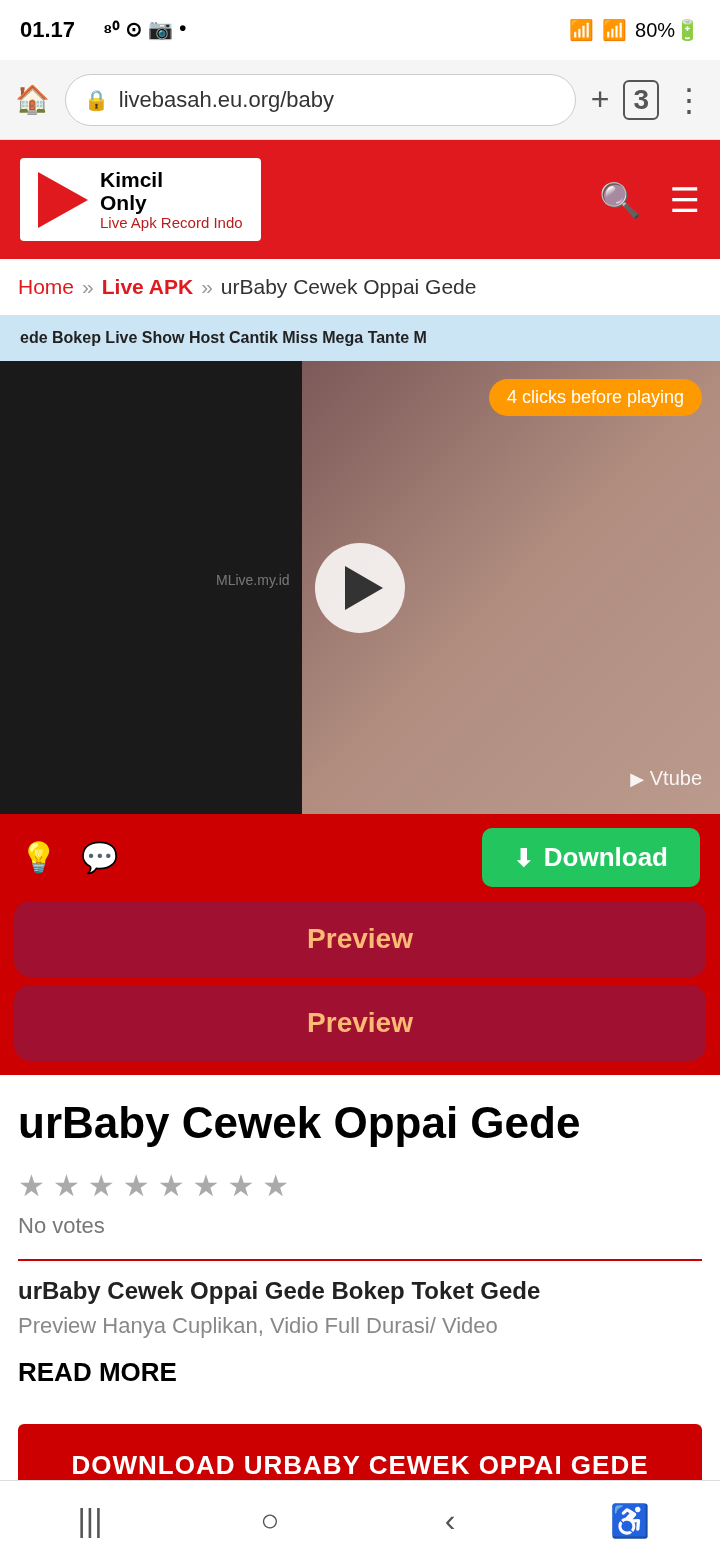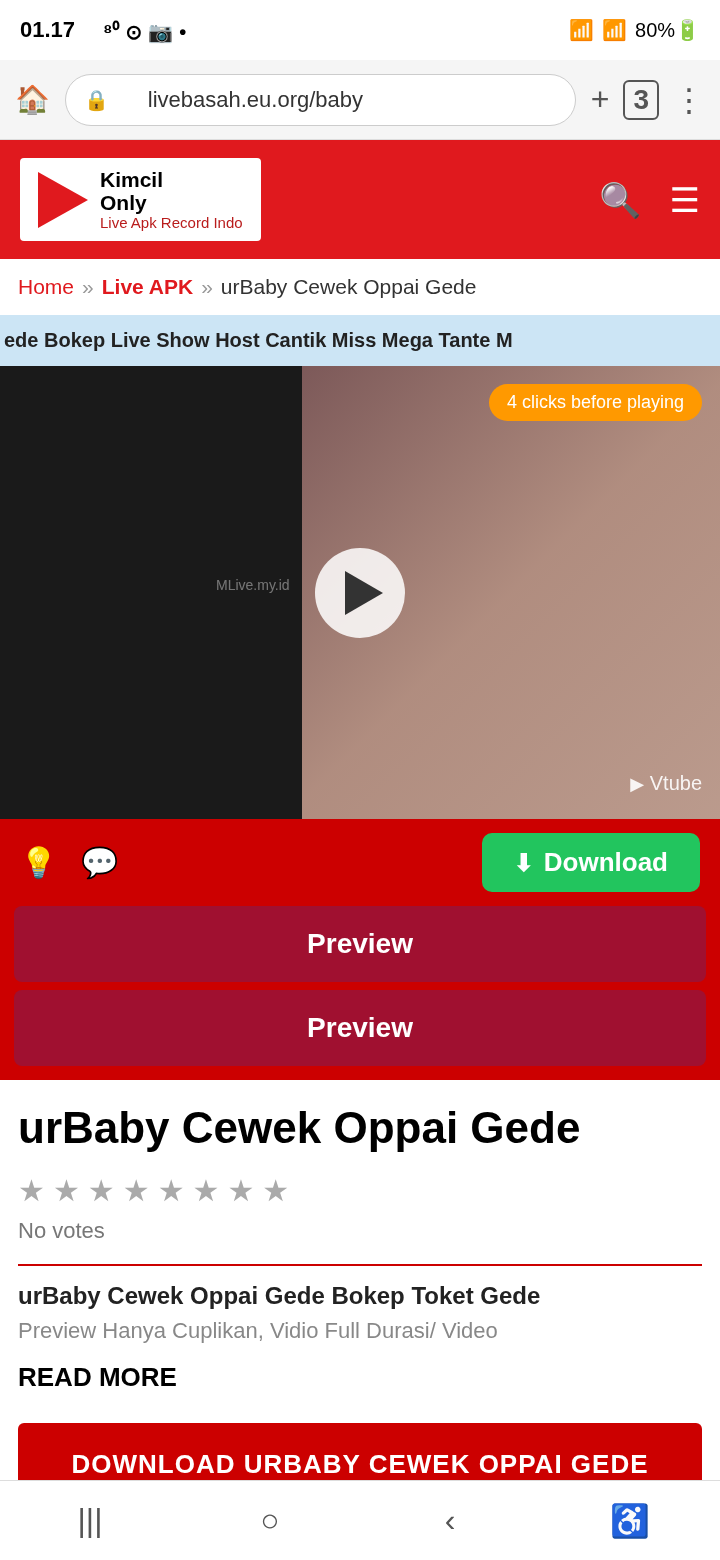--- a/index.html
+++ b/index.html
@@ -65,21 +65,20 @@
       padding: 0 18px;
       gap: 10px;
     }
     .lock-icon {
       font-size: 20px;
       color: #555;
     }
     .url-text {
       font-size: 22px;
       color: #333;
-      margin-left: 29px;
     }
     .browser-actions {
       display: flex;
       align-items: center;
       gap: 14px;
     }
     .browser-actions span {
       font-size: 28px;
       color: #555;
       cursor: pointer;
@@ -152,25 +151,25 @@
     .breadcrumb .current { color: #333; }
 
     
     .scrolling-banner {
       background: #cce5f5;
       padding: 14px 0;
       overflow: hidden;
       white-space: nowrap;
     }
     .scrolling-banner-text {
-      font-size: 20px;
+      font-size: 16px;
       font-weight: bold;
       color: #222;
       display: inline-block;
-      padding-left: 4px;
+      padding-left: 20px;
     }
 
     
     .video-container {
       width: 100%;
       background: #cc0000;
       padding: 0;
     }
     .video-player {
       width: 100%;
@@ -296,23 +295,23 @@
       padding: 0 0 14px 0;
       display: flex;
       flex-direction: column;
       gap: 8px;
       padding-left: 14px;
       padding-right: 14px;
     }
     .preview-btn {
       width: 100%;
       background: #a01030;
-      color: #ffffff;
+      color: #fdba74;
       border: none;
-      border-radius: 8px;
+      border-radius: 16px;
       padding: 22px 0;
       font-size: 28px;
       font-weight: bold;
       cursor: pointer;
       text-align: center;
     }
 
     
     .content-area {
       padding: 22px 18px;
@@ -368,21 +367,21 @@
       background: #cc0000;
       color: #fff;
       text-align: center;
       padding: 26px 0;
       font-size: 26px;
       font-weight: bold;
       letter-spacing: 1px;
       cursor: pointer;
       border: none;
       border-radius: 6px;
-      margin-top: 10px;
+      margin-top: 16px;
     }
 
     
     .nav-bar {
       position: fixed;
       bottom: 0;
       left: 0;
       width: 720px;
       height: 80px;
       background: #fff;
@@ -401,21 +400,21 @@
       width: 60px;
       height: 60px;
     }
   </style>
 </head>
 <body>
 
 <div class="status-bar">
   <div class="status-left">
     <span>01.17</span>
-    <span style="display:flex;gap:6px;align-items:flex-end;font-size:20px;">
+    <span style="display:flex;gap:6px;align-items:flex-start;font-size:20px;">
       <span>⁸⁰</span>
       <span>⊙</span>
       <span>📷</span>
       <span>•</span>
     </span>
   </div>
   <div class="status-right">
     <span>📶</span>
     <span>📶</span>
     <span>

